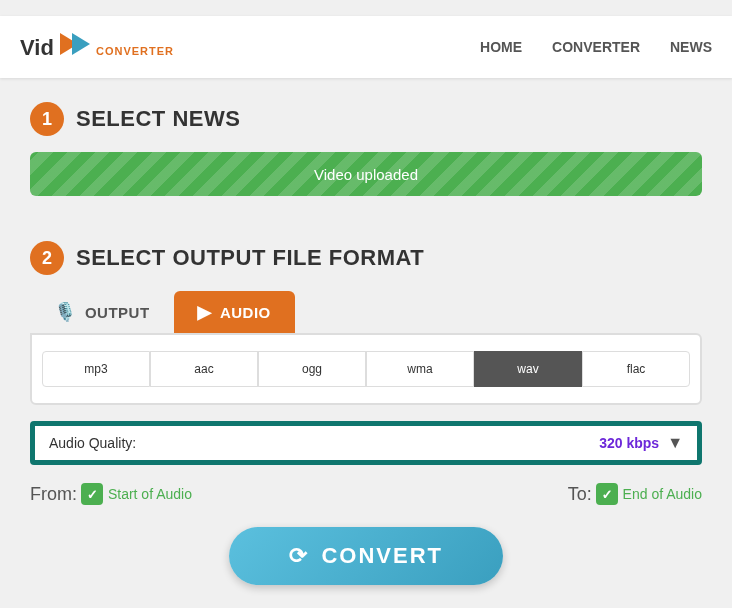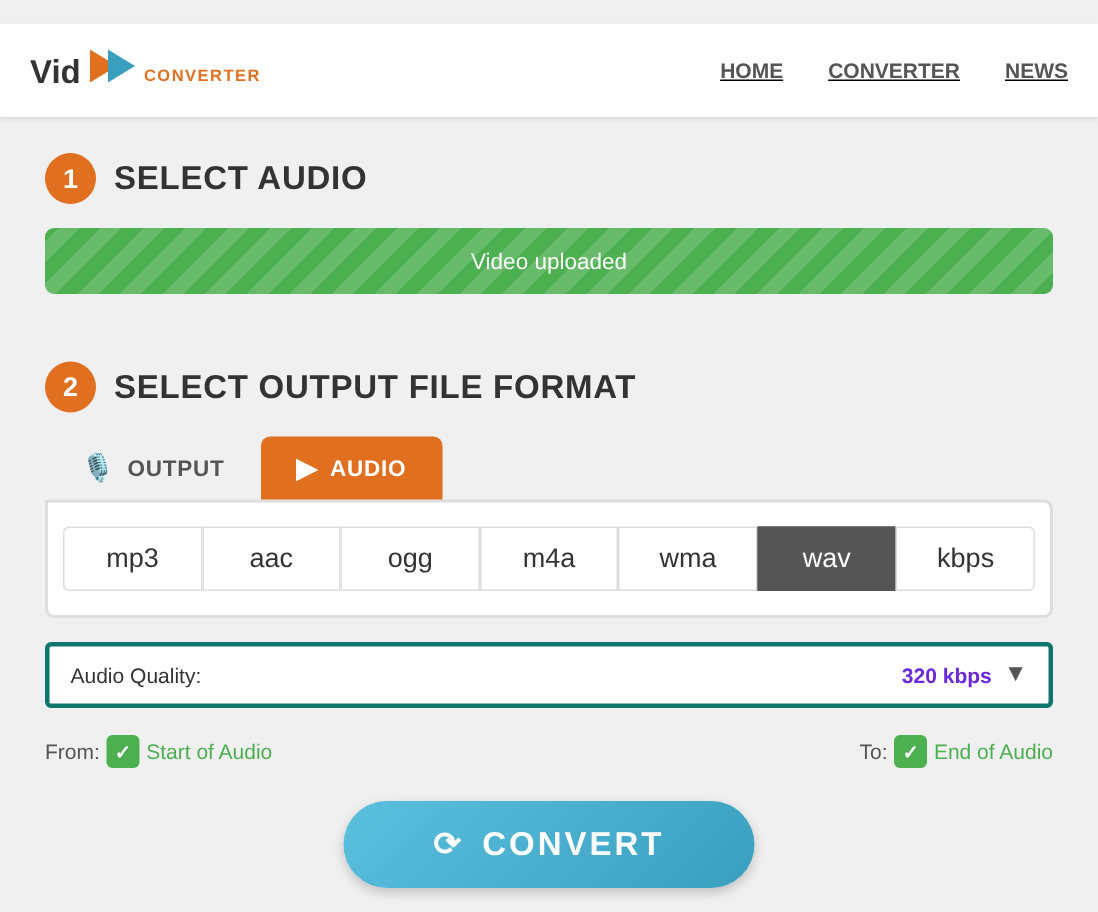--- a/index.html
+++ b/index.html
@@ -44,21 +44,20 @@
       font-weight: bold;
       letter-spacing: 1px;
       margin-left: 2px;
       align-self: flex-end;
       margin-bottom: 4px;
     }
     .nav {
       display: flex;
       gap: 30px;
       align-items: flex-start;
-      text-decoration: underline;
     }
     .nav-item {
       font-size: 14px;
       font-weight: bold;
       color: #555;
       cursor: pointer;
       text-decoration: none;
     }
 
     
@@ -152,37 +151,37 @@
       display: flex;
       gap: 0;
       margin-bottom: 16px;
     }
     .format-btn {
       flex: 1;
       padding: 10px 0;
       text-align: center;
       border: 1px solid #ddd;
       background: #fff;
-      font-size: 18px;
+      font-size: 12px;
       color: #333;
       cursor: pointer;
       font-weight: 500;
     }
     .format-btn:first-child { border-radius: 4px 0 0 4px; }
     .format-btn:last-child { border-radius: 0 4px 4px 0; }
     .format-btn.active {
       background: #555;
       color: #fff;
       border-color: #555;
     }
 
     
     .quality-bar {
       background: #fff;
-      border: 3px solid #0f766e;
+      border: 5px solid #0f766e;
       border-radius: 4px;
       height: 44px;
       display: flex;
       align-items: center;
       padding: 16px 14px;
       margin-bottom: 18px;
     }
     .quality-label {
       font-size: 14px;
       color: #333;
@@ -202,21 +201,21 @@
     }
 
     
     .range-row {
       display: flex;
       align-items: center;
       gap: 0;
       margin-bottom: 22px;
     }
     .range-label {
-      font-size: 14px;
+      font-size: 18px;
       color: #555;
       font-weight: 500;
     }
     .range-check {
       width: 22px;
       height: 22px;
       background: #4caf50;
       border-radius: 4px;
       display: flex;
       align-items: center;
@@ -278,21 +277,21 @@
     <a class="nav-item">HOME</a>
     <a class="nav-item">CONVERTER</a>
     <a class="nav-item">NEWS</a>
   </nav>
 </div>
 
 <div class="main">
 
   <div class="step-header">
     <div class="step-badge">1</div>
-    <span class="step-title">SELECT AUDIO</span>
+    <span class="step-title">SELECT NEWS</span>
   </div>
 
   <div class="upload-bar">
     <span class="upload-bar-text">Video uploaded</span>
   </div>
 
   <div class="step-header">
     <div class="step-badge">2</div>
     <span class="step-title">SELECT OUTPUT FILE FORMAT</span>
   </div>
@@ -305,24 +304,23 @@
     <div class="tab tab-audio">
       <span class="tab-icon">▶</span>
       <span>AUDIO</span>
     </div>
   </div>
 
   <div class="format-box">
     <button class="format-btn">mp3</button>
     <button class="format-btn">aac</button>
     <button class="format-btn">ogg</button>
-    <button class="format-btn">m4a</button>
     <button class="format-btn">wma</button>
     <button class="format-btn active">wav</button>
-    <button class="format-btn">kbps</button>
+    <button class="format-btn">flac</button>
   </div>
 
   <div class="quality-bar">
     <span class="quality-label">Audio Quality:</span>
     <span class="quality-value">320 kbps</span>
     <span class="quality-arrow">▼</span>
   </div>
 
   <div class="range-row">
     <span class="range-label">From:</span>

